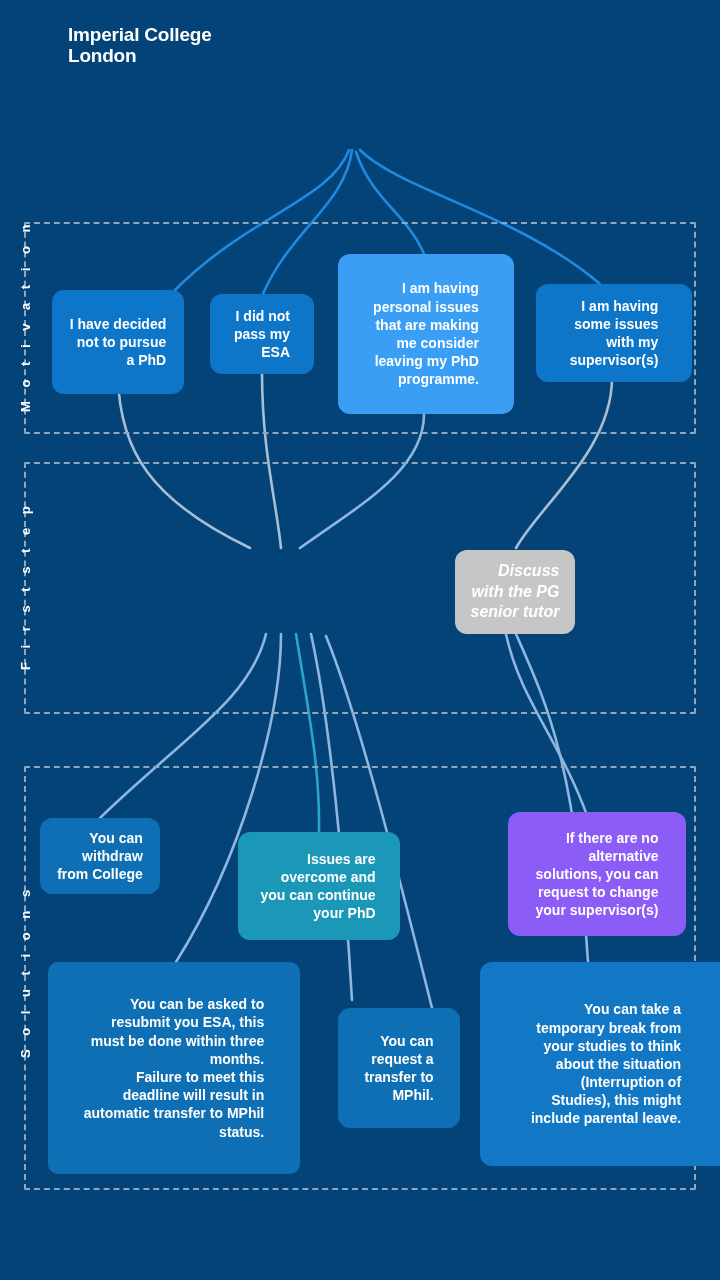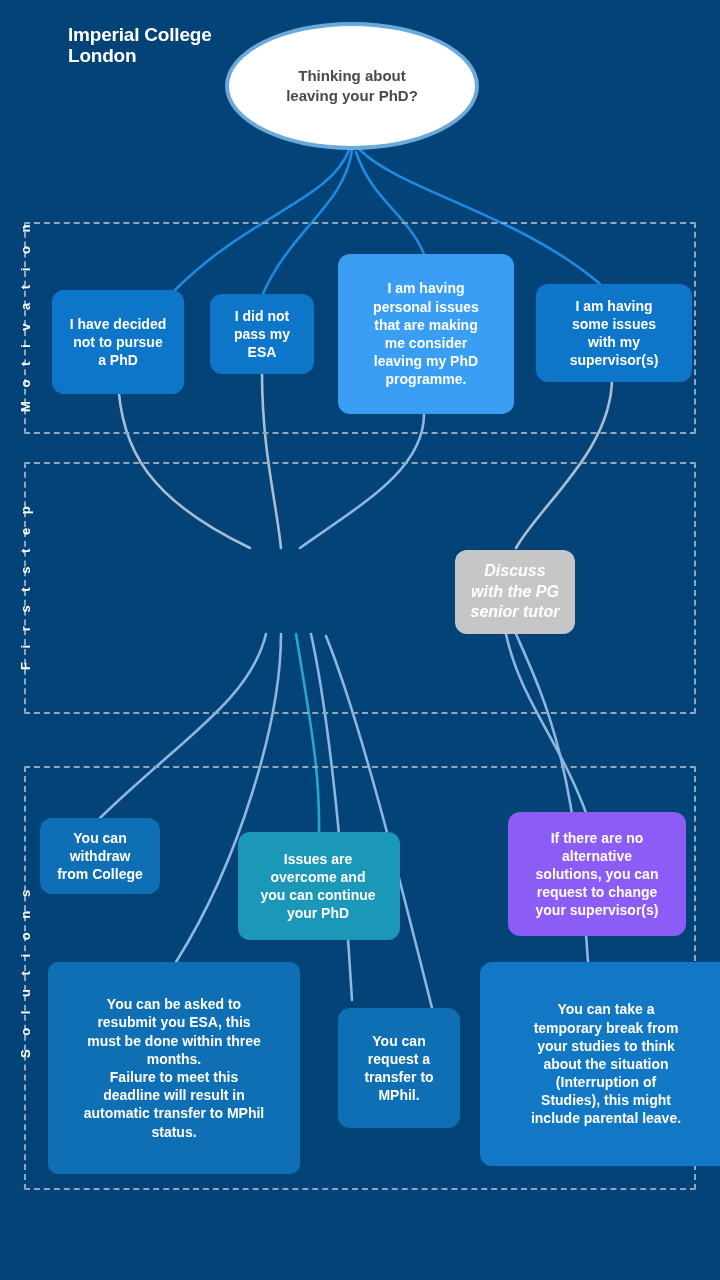--- a/index.html
+++ b/index.html
@@ -39,21 +39,21 @@
     transform:rotate(180deg);
     white-space:nowrap;
     text-align:center;
   }
 
   
   .node{
     position:absolute;
     box-sizing:border-box;
     display:flex;align-items:center;justify-content:center;
-    text-align:center;
+    text-align:right;
     color:#ffffff;
     font-weight:700;
     border-radius:12px;
     line-height:1.30;
     white-space:pre-line;
     padding:8px 10px;
   }
   .ellipse{
     position:absolute;
     display:flex;align-items:center;justify-content:center;
@@ -102,22 +102,20 @@
 
   <div class="band" style="left:24px;top:222px;width:672px;height:212px;"></div>
   <div class="band-label" style="left:18px;top:252px;height:160px;">M o t i v a t i o n</div>
 
   <div class="band" style="left:24px;top:462px;width:672px;height:252px;"></div>
   <div class="band-label" style="left:18px;top:510px;height:160px;">F i r s t   s t e p</div>
 
   <div class="band" style="left:24px;top:766px;width:672px;height:424px;"></div>
   <div class="band-label" style="left:18px;top:898px;height:160px;">S o l u t i o n s</div>
 
-  <div class="ellipse" style="left:225px;top:22px;width:254px;height:128px;">Thinking about
-leaving your PhD?</div>
 
   <div class="node" style="left:52px;top:290px;width:132px;height:104px;background:#0E76C8;font-size:14px;">I have decided
 not to pursue
 a PhD</div>
 
   <div class="node" style="left:210px;top:294px;width:104px;height:80px;background:#0E76C8;font-size:14px;">I did not
 pass my
 ESA</div>
 
   <div class="node" style="left:338px;top:254px;width:176px;height:160px;background:#3B9EF5;font-size:14px;">I am having

